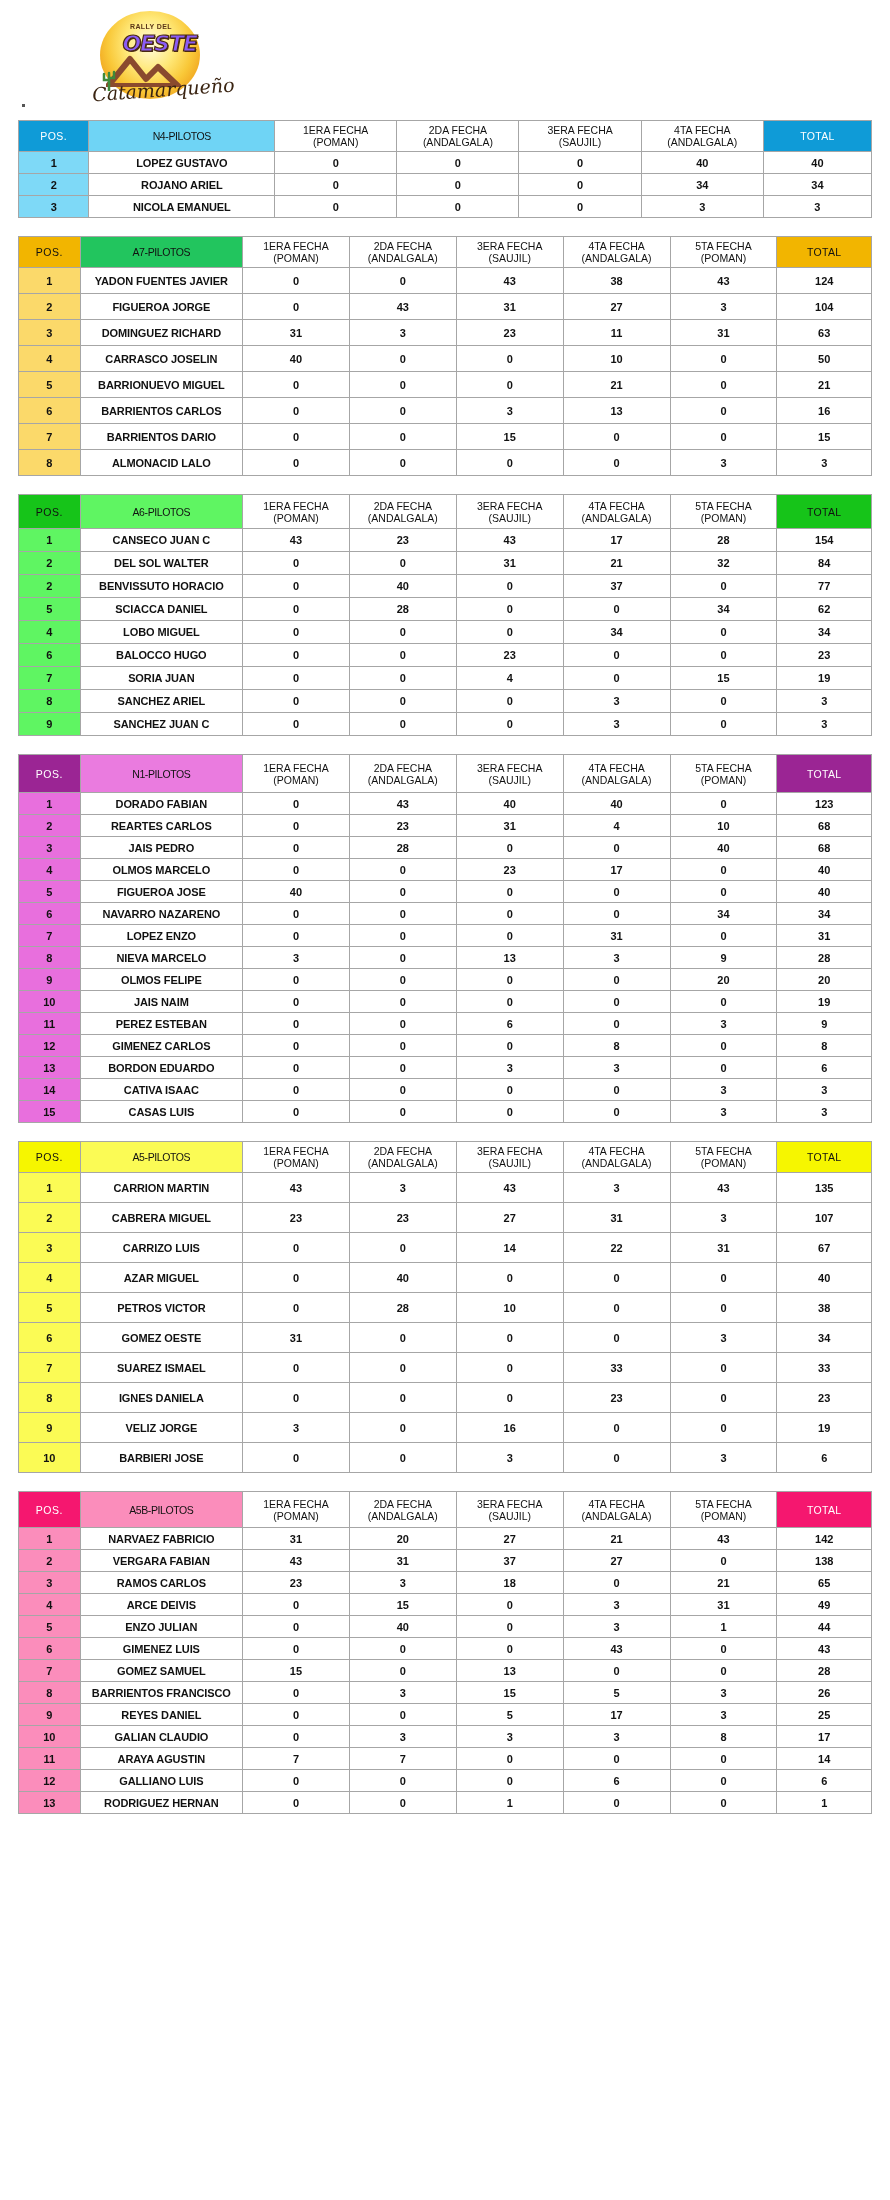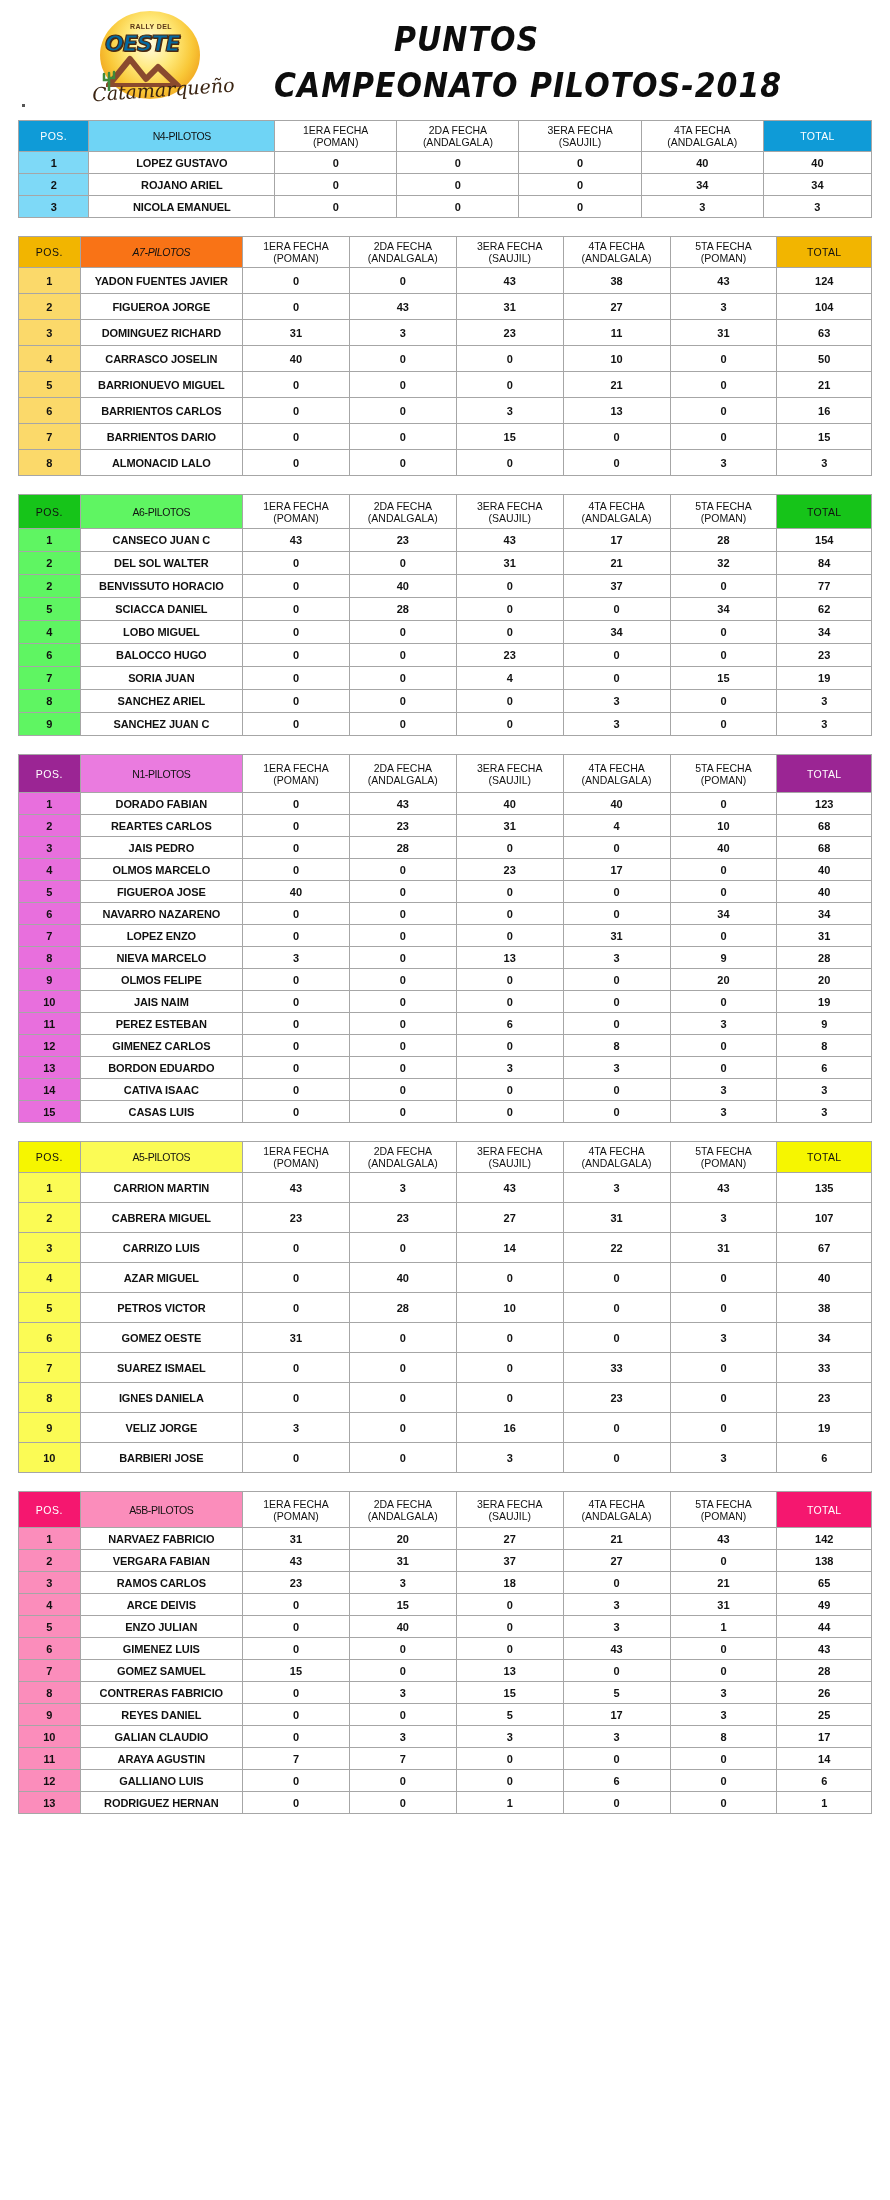--- a/index.html
+++ b/index.html
@@ -48,26 +48,26 @@
     font-size: 7px;
     font-weight: bold;
     letter-spacing: .4px;
     color: #5b3617;
     font-family: "Liberation Sans", sans-serif;
   }
   .logo .oeste {
     position: absolute;
     left: 27px; top: 26px;
     width: 92px;
-    text-align: left;
+    text-align: right;
     font-size: 22px;
     font-weight: bold;
     font-style: italic;
     letter-spacing: -1px;
-    color: #0369a1;
+    color: #8b5cf6;
     -webkit-text-stroke: 1.2px #4a2a12;
     text-shadow: 1px 1px 0 #4a2a12;
     font-family: "DejaVu Sans", sans-serif;
   }
   .logo .mtn {
     position: absolute;
     left: 28px; top: 48px;
     width: 92px; height: 34px;
   }
   .logo .cata {
@@ -150,21 +150,21 @@
   col.w-cat   { width: 158px; }
   col.w-f     { width: 104px; }
   col.w-total { width: 92px; }
 
   
   .t-n4  th.c-pos, .t-n4  th.c-total { background: #0f9bd7; color: #fff; }
   .t-n4  th.c-cat { background: #6fd4f5; color: #111; }
   .t-n4  td.pos   { background: #7ed9f7; }
 
   .t-a7  th.c-pos, .t-a7  th.c-total { background: #f2b500; color: #111; }
-  .t-a7  th.c-cat { background: #f97316; color: #111; font-style: italic; }
+  .t-a7  th.c-cat { background: #22c55e; color: #111; }
   .t-a7  td.pos   { background: #fbd96a; }
 
   .t-a6  th.c-pos, .t-a6  th.c-total { background: #16c419; color: #111; }
   .t-a6  th.c-cat { background: #5ff562; color: #111; }
   .t-a6  td.pos   { background: #5ff562; }
 
   .t-n1  th.c-pos, .t-n1  th.c-total { background: #9b2594; color: #fff; }
   .t-n1  th.c-cat { background: #ea7bdf; color: #111; }
   .t-n1  td.pos   { background: #e86fdd; }
 
@@ -202,24 +202,20 @@
       <div class="rally-top">RALLY DEL</div>
       <div class="oeste">OESTE</div>
       <svg class="mtn" viewBox="0 0 92 34">
         <path d="M2 33 L24 6 L40 26 L52 14 L72 33 Z" fill="none" stroke="#8a4a2e" stroke-width="6" stroke-linejoin="round"></path>
       </svg>
       <svg class="cactus" viewBox="0 0 18 26">
         <path d="M9 26 L9 8 M9 15 L4 15 L4 9 M9 13 L14 13 L14 7" stroke="#3f8a3a" stroke-width="2.5" fill="none" stroke-linecap="round"></path>
       </svg>
       <div class="cata">Catamarqueño</div>
     </div>
-    <div class="titles">
-      <div class="title-main">PUNTOS</div>
-      <div class="title-sub">CAMPEONATO PILOTOS-2018</div>
-    </div>
   </div>
   <div class="dot-mark"></div>
 
   <div id="tables-root">
       <table class="pts t-n4">
         <colgroup>
           <col class="w-pos">
           <col class="w-cat">
           <col class="w-f">
           <col class="w-f">
@@ -968,21 +964,21 @@
             <td class="name">GOMEZ SAMUEL</td>
             <td class="val">15</td>
             <td class="val">0</td>
             <td class="val">13</td>
             <td class="val">0</td>
             <td class="val">0</td>
             <td class="total">28</td>
           </tr>
           <tr>
             <td class="pos">8</td>
-            <td class="name">CONTRERAS FABRICIO</td>
+            <td class="name">BARRIENTOS FRANCISCO</td>
             <td class="val">0</td>
             <td class="val">3</td>
             <td class="val">15</td>
             <td class="val">5</td>
             <td class="val">3</td>
             <td class="total">26</td>
           </tr>
           <tr>
             <td class="pos">9</td>
             <td class="name">REYES DANIEL</td>

